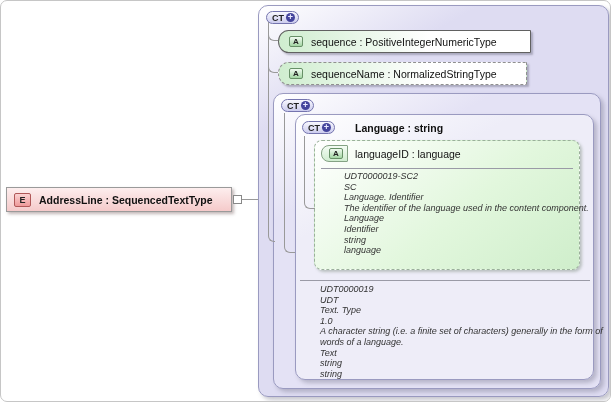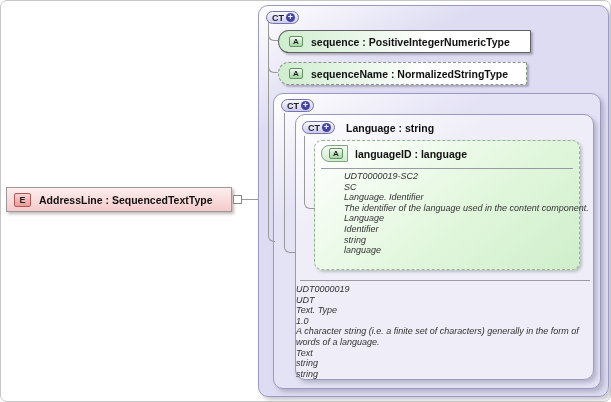--- a/index.html
+++ b/index.html
@@ -23,21 +23,21 @@
     border:1px solid #b05858;border-radius:2px;
     font-size:9px;font-weight:bold;color:#222;
   }
   .el-label,.title{font-size:10.5px;font-weight:bold;color:#111;white-space:nowrap;}
   .conn-square{position:absolute;left:232px;top:194px;width:9px;height:9px;background:#fff;border:1px solid #888;}
   
   .ct-box{position:absolute;border:1px solid #9a9ac0;border-radius:10px;box-shadow:3px 3px 4px rgba(105,105,125,.38);}
   .ct-outer{left:257px;top:4px;width:351px;height:392px;background:linear-gradient(150deg,#ffffff 0px,#dedcf2 110px);}
   .ct-tt{left:14px;top:87px;width:328px;height:296px;background:linear-gradient(150deg,#ffffff 0px,#e4e2f5 110px);}
   .ct-ts{left:21px;top:20px;width:299px;height:266px;background:linear-gradient(150deg,#ffffff 0px,#eeedf8 110px);}
-  .hdr{position:absolute;left:7px;top:5px;display:flex;align-items:center;gap:11px;justify-content:flex-end;}
+  .hdr{position:absolute;left:7px;top:5px;display:flex;align-items:center;gap:20px;justify-content:flex-end;}
   .ct-badge{
     display:inline-flex;align-items:center;gap:2px;padding:1px 3px 1px 5px;height:13px;
     border:1px solid #7474ae;border-radius:7px;
     background:linear-gradient(180deg,#f8f8fe,#ccccee);
     font-size:9px;font-weight:bold;color:#222;
   }
   .plus{width:9px;height:9px;border-radius:50%;background:#44449c;color:#eaeaff;
     font-size:9px;line-height:8px;font-weight:bold;text-align:center;display:inline-block;}
   
   .attr-box{
@@ -47,21 +47,21 @@
     border-radius:11px 1px 1px 11px / 12px 1px 1px 12px;
     box-shadow:2px 2px 2px rgba(90,90,110,.4);white-space:nowrap;
   }
   .attr-box.dashed{border:1px dashed #909090;}
   .a-badge{
     width:14px;height:11px;display:flex;align-items:center;justify-content:center;
     background:linear-gradient(180deg,#f0fbf0,#a4d6a4);
     border:1px solid #679067;border-radius:2px;
     font-size:8px;font-weight:bold;color:#222;flex:none;
   }
-  .attr-label{font-size:10.5px;font-weight:bold;color:#111;}
+  .attr-label{font-size:10.5px;font-weight:normal;color:#111;}
   
   .lang-box{
     position:absolute;left:18px;top:25px;width:266px;height:130px;
     border:1px dashed #9ab09a;border-radius:8px;
     background:linear-gradient(140deg,#ffffff 0%,#e2f7dd 55%,#cfeecb 100%);
     box-shadow:2px 2px 3px rgba(90,110,90,.35);
   }
   .lang-hdr{position:absolute;left:6px;top:4px;display:flex;align-items:center;gap:7px;}
   .a-tag{
     display:inline-flex;align-items:center;padding:2px 4px 2px 7px;
@@ -136,21 +136,21 @@
             <div class="doc-line">Language. Identifier</div>
             <div class="doc-line">The identifier of the language used in the content component.</div>
             <div class="doc-line">Language</div>
             <div class="doc-line">Identifier</div>
             <div class="doc-line">string</div>
             <div class="doc-line">language</div>
           </div>
         </div>
 
         <div class="sep" style="left:4px;top:165px;width:290px;"></div>
-        <div class="doc" style="left:0;top:169px;width:284px;">
+        <div class="doc" style="left:24px;top:169px;width:284px;">
           <div class="doc-line">UDT0000019</div>
           <div class="doc-line">UDT</div>
           <div class="doc-line">Text. Type</div>
           <div class="doc-line">1.0</div>
           <div class="doc-line">A character string (i.e. a finite set of characters) generally in the form of words of a language.</div>
           <div class="doc-line">Text</div>
           <div class="doc-line">string</div>
           <div class="doc-line">string</div>
         </div>
       </div>

